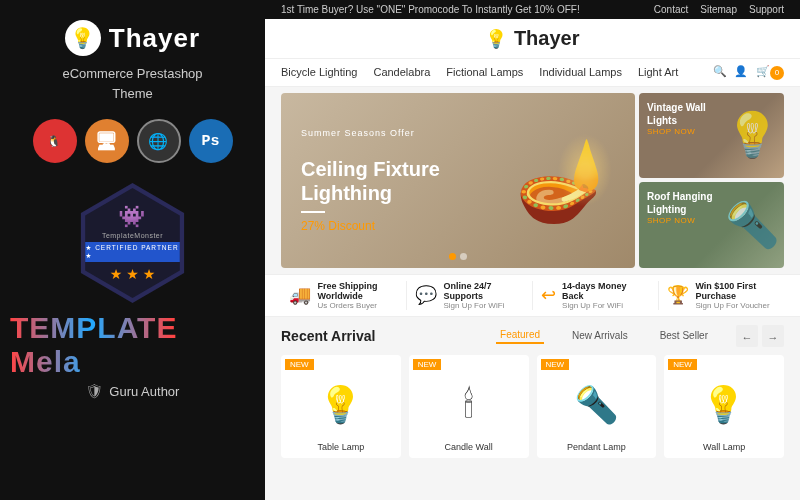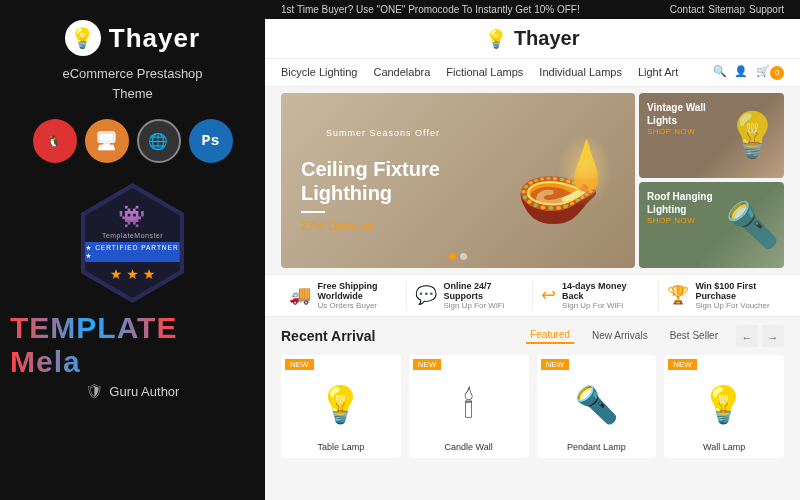--- a/index.html
+++ b/index.html
@@ -114,21 +114,21 @@
     
     .topbar {
       background: #111;
       color: #ccc;
       font-size: 10px;
       padding: 4px 16px;
       display: flex;
       justify-content: space-between;
       align-items: center;
     }
-    .topbar-links { display: flex; gap: 4px; }
+    .topbar-links { display: flex; gap: 12px; }
 
     
     .header {
       background: #fff;
       padding: 8px 16px;
       display: flex;
       align-items: center;
       justify-content: center;
       border-bottom: 1px solid #eee;
     }
@@ -180,21 +180,20 @@
     .hero-content {
       padding: 16px 20px;
       z-index: 2;
       position: relative;
     }
     .hero-season {
       font-size: 9px;
       color: #fff;
       letter-spacing: 1px;
       margin-bottom: 19px;
-      text-align: right;
     }
     .hero-title {
       font-size: 20px;
       font-weight: 900;
       color: #fff;
       line-height: 1.2;
       margin-bottom: 6px;
     }
     .hero-divider {
       width: 24px; height: 2px;
@@ -291,21 +290,21 @@
       padding: 8px 16px 4px;
       flex: 1;
     }
     .recent-header {
       display: flex;
       align-items: center;
       justify-content: space-between;
       margin-bottom: 8px;
     }
     .recent-title { font-size: 14px; font-weight: bold; color: #222; }
-    .recent-tabs { display: flex; gap: 14px; align-items: center; }
+    .recent-tabs { display: flex; gap: 24px; align-items: center; }
     .recent-tab {
       font-size: 10px;
       color: #555;
       cursor: pointer;
       padding: 2px 4px;
     }
     .recent-tab.active { color: #f90; border-bottom: 2px solid #f90; }
     .recent-nav { display: flex; gap: 4px; }
     .recent-nav-btn {
       width: 22px; height: 22px;

